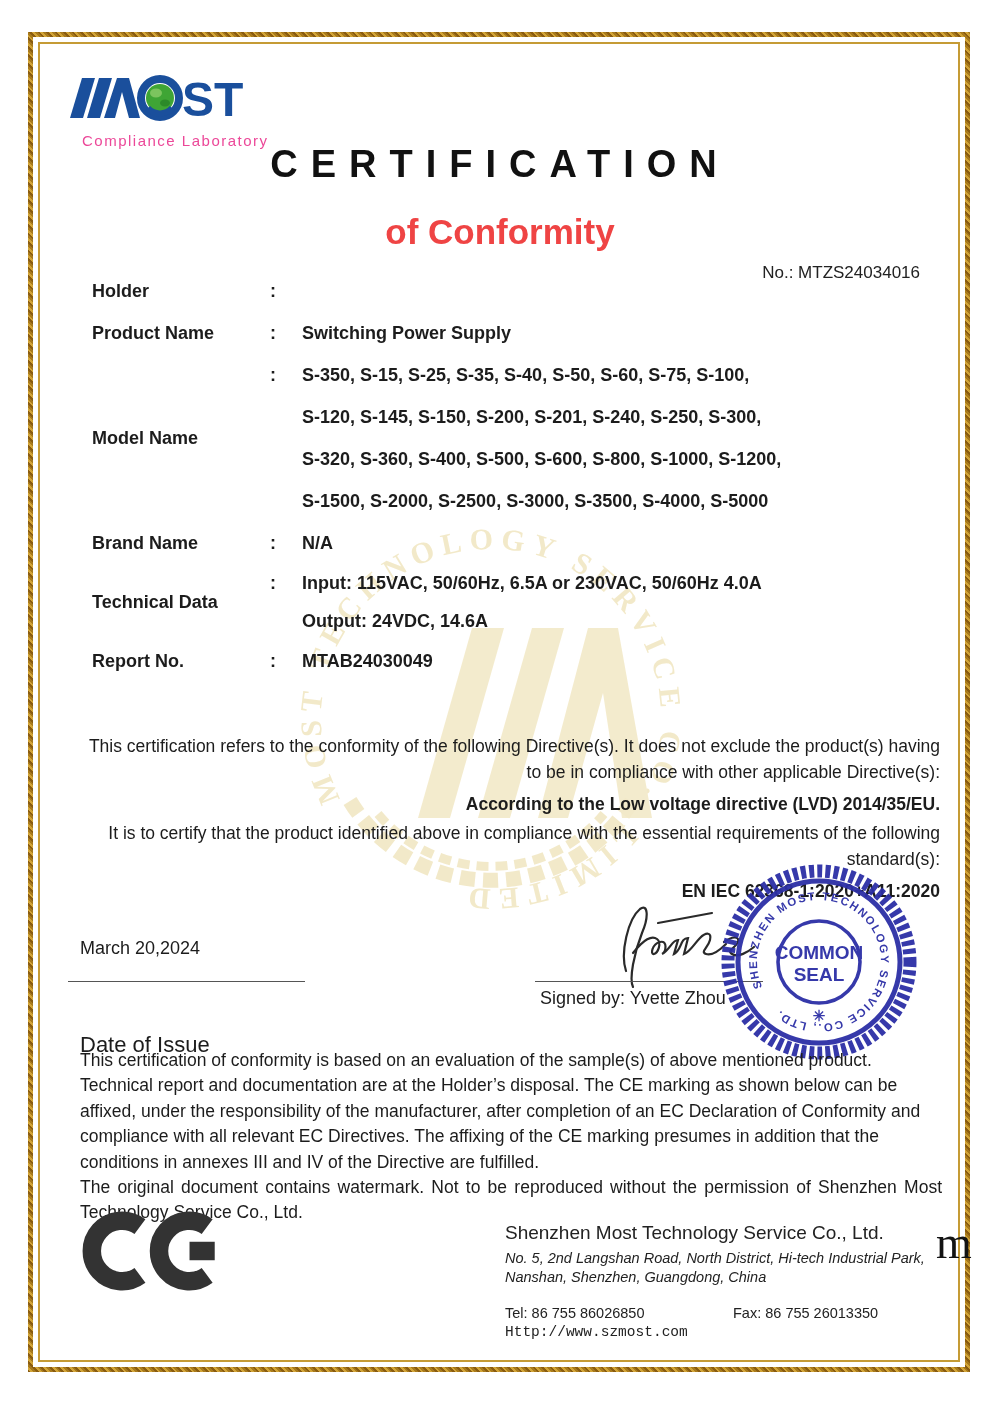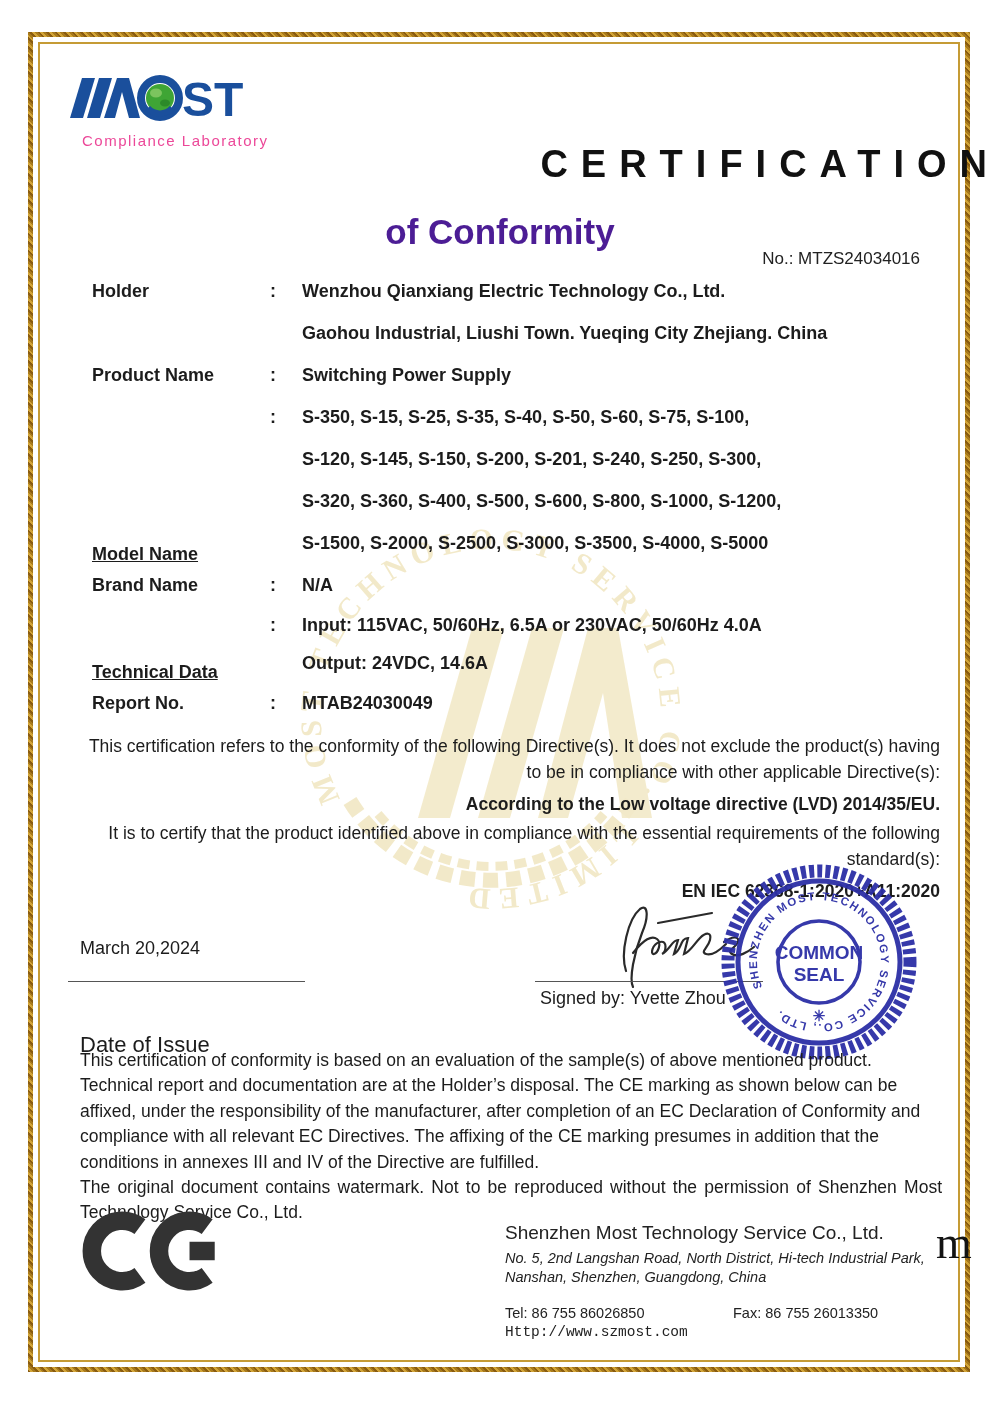--- a/index.html
+++ b/index.html
@@ -17,32 +17,32 @@
     position:absolute;left:38px;top:42px;right:40px;bottom:54px;
     border:2px solid #c59b35;
   }
   
   .watermark{position:absolute;left:300px;top:528px;width:382px;height:382px;opacity:.5;}
   .watermark text{font-family:"Liberation Serif",serif;font-weight:bold;}
   
   .logo{position:absolute;left:68px;top:72px;width:220px;}
   .logo-sub{margin-top:2px;margin-left:14px;font-size:15px;letter-spacing:1.5px;color:#ec4899;}
   
-  .title-main{position:absolute;top:143px;left:0;width:100%;text-align:right;
+  .title-main{position:absolute;top:143px;left:0;width:100%;text-align:center;
     font-size:38px;font-weight:bold;letter-spacing:13px;color:#111;}
   .title-sub{position:absolute;top:212px;left:0;width:100%;text-align:center;
-    font-size:35px;font-weight:bold;color:#4c1d95;}
-  .cert-no{position:absolute;top:249px;right:80px;font-size:17px;color:#222;}
+    font-size:35px;font-weight:bold;color:#ef4444;}
+  .cert-no{position:absolute;top:263px;right:80px;font-size:17px;color:#222;}
   
   .fields{position:absolute;left:80px;top:270px;width:860px;}
   .frow{display:grid;grid-template-columns:190px 32px 1fr;}
   .flabel{font-size:18px;font-weight:bold;line-height:42px;margin-left:12px;}
   .fcolon{font-size:18px;font-weight:bold;line-height:42px;}
   .fval div{font-size:18px;font-weight:bold;line-height:42px;white-space:nowrap;}
-  .vmid{display:flex;align-items:flex-end;text-decoration:underline;}
+  .vmid{display:flex;align-items:center;}
   .vmid span{line-height:20px;font-size:18px;font-weight:bold;}
   .tech .fval div{line-height:38px;}
   .tech .fcolon{line-height:38px;}
   
   .paras{position:absolute;left:80px;top:733px;width:860px;font-size:17.5px;line-height:26px;}
   .paras p{margin:0 0 6px 0;text-align:right;}
   .paras p.b{font-weight:bold;margin-bottom:3px;}
   
   .issue-date{position:absolute;left:80px;top:938px;font-size:18px;}
   .date-rule{position:absolute;left:68px;top:981px;width:237px;border-top:1.6px solid #555;}
@@ -114,24 +114,20 @@
 
   <div class="title-main">CERTIFICATION</div>
   <div class="title-sub">of Conformity</div>
   <div class="cert-no">No.: MTZS24034016</div>
 
   <div class="fields">
 
     <div class="frow">
       <div class="flabel">Holder</div>
       <div class="fcolon">:</div>
-      <div class="fval">
-        <div>Wenzhou Qianxiang Electric Technology Co., Ltd.</div>
-        <div>Gaohou Industrial, Liushi Town. Yueqing City Zhejiang. China</div>
-      </div>
     </div>
 
     <div class="frow">
       <div class="flabel">Product Name</div>
       <div class="fcolon">:</div>
       <div class="fval">
         <div>Switching Power Supply</div>
       </div>
     </div>
 

